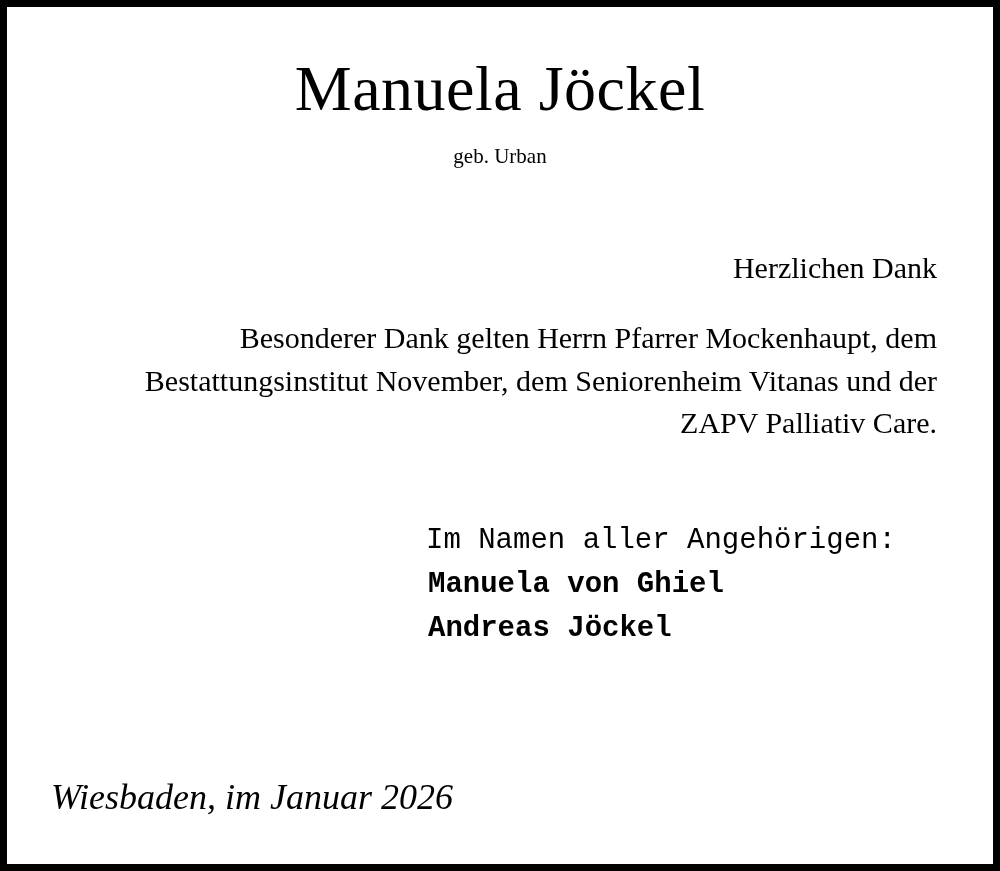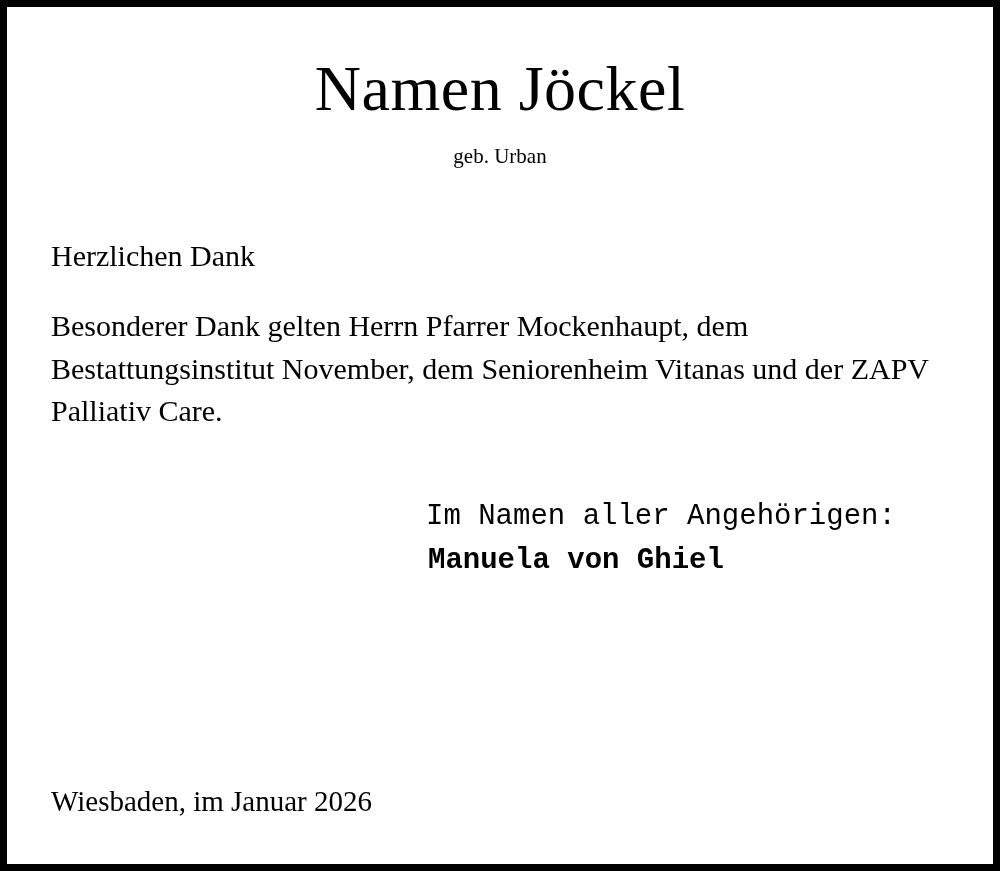--- a/index.html
+++ b/index.html
@@ -37,21 +37,22 @@
     font-size: 21px;
     line-height: 1.2;
     margin: 22px 0 0 0;
   }
   .body-block {
     margin-top: 66px;
   }
   .para {
     font-size: 30px;
     line-height: 1.42;
-    margin: 0;
+    margin: 12px;
+    text-align: right;
   }
   .para + .para {
     margin-top: 27px;
   }
   .signature {
     margin-top: 62px;
     padding-left: 375px;
     font-family: Liberation Mono, monospace;
   }
   .sig-line {
@@ -61,38 +62,40 @@
   }
   .sig-name {
     font-weight: bold;
     font-size: 29px;
     line-height: 1.52;
     padding-left: 2px;
     white-space: nowrap;
   }
   .place-date {
     margin-top: auto;
-    font-size: 29px;
+    font-size: 36px;
     padding-bottom: 22px;
+    font-style: italic;
   }
 </style>
 </head>
 <body>
 
 <div class="notice">
 
-  <div class="name">Namen Jöckel</div>
+  <div class="name">Manuela Jöckel</div>
 
   <div class="maiden">geb. Urban</div>
 
   <div class="body-block">
     <p class="para">Herzlichen Dank</p>
     <p class="para">Besonderer Dank gelten Herrn Pfarrer Mockenhaupt, dem Bestattungsinstitut November, dem Seniorenheim Vitanas und der ZAPV Palliativ Care.</p>
   </div>
 
   <div class="signature">
     <div class="sig-line">Im Namen aller Angehörigen:</div>
     <div class="sig-name">Manuela von Ghiel</div>
+    <div class="sig-name">Andreas Jöckel</div>
   </div>
 
   <div class="place-date">Wiesbaden, im Januar 2026</div>
 
 </div>
 
 </body></html>

